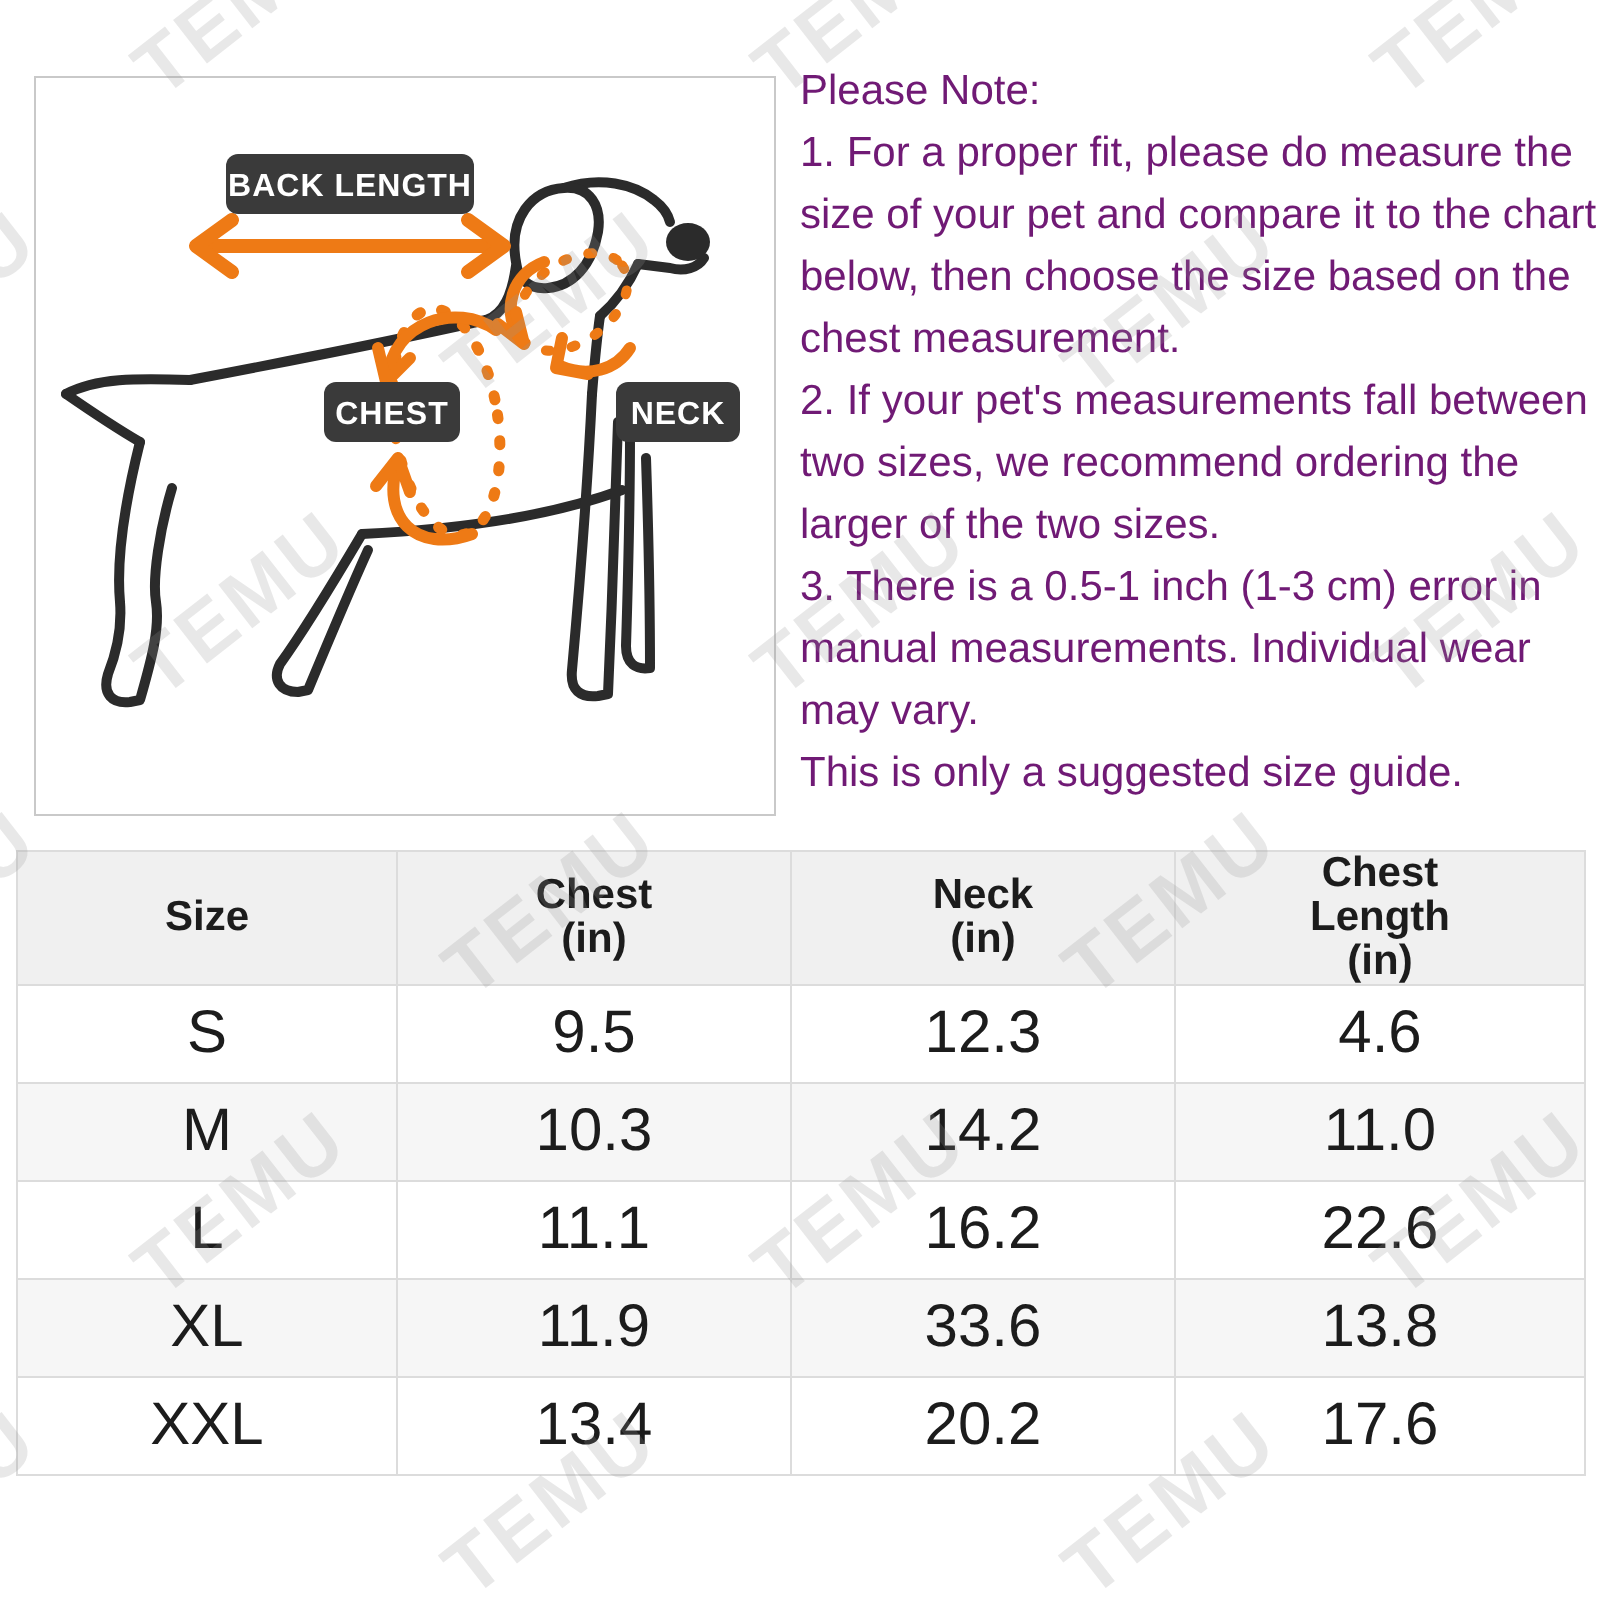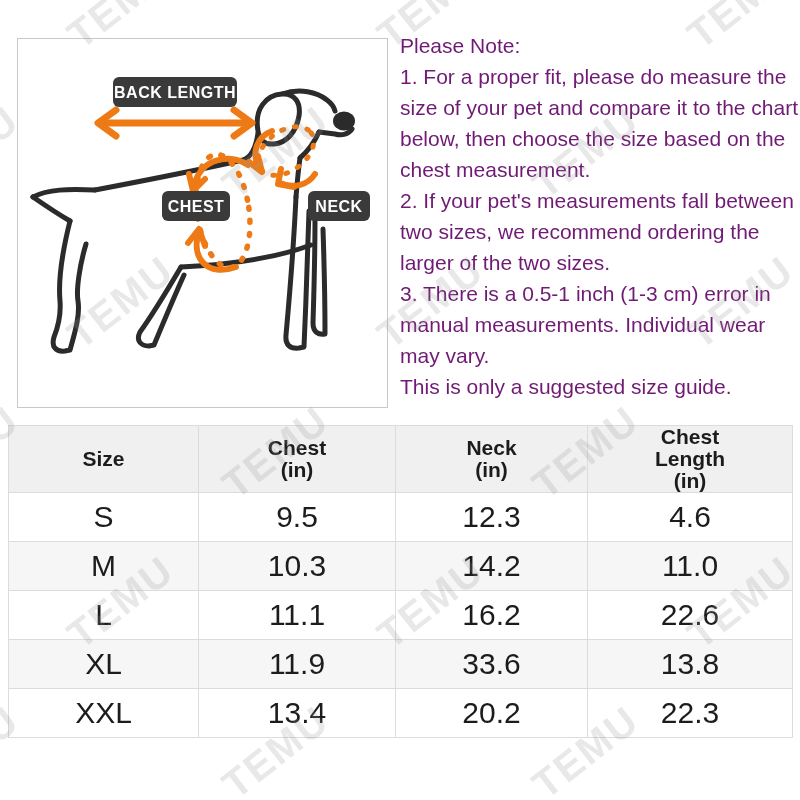--- a/index.html
+++ b/index.html
@@ -203,17 +203,17 @@
         <tr class="alt">
           <td>XL</td>
           <td>11.9</td>
           <td>33.6</td>
           <td>13.8</td>
         </tr>
         <tr>
           <td>XXL</td>
           <td>13.4</td>
           <td>20.2</td>
-          <td>22.3</td>
+          <td>17.6</td>
         </tr>
       </tbody>
   </table>
 </div>
 
 </body></html>

